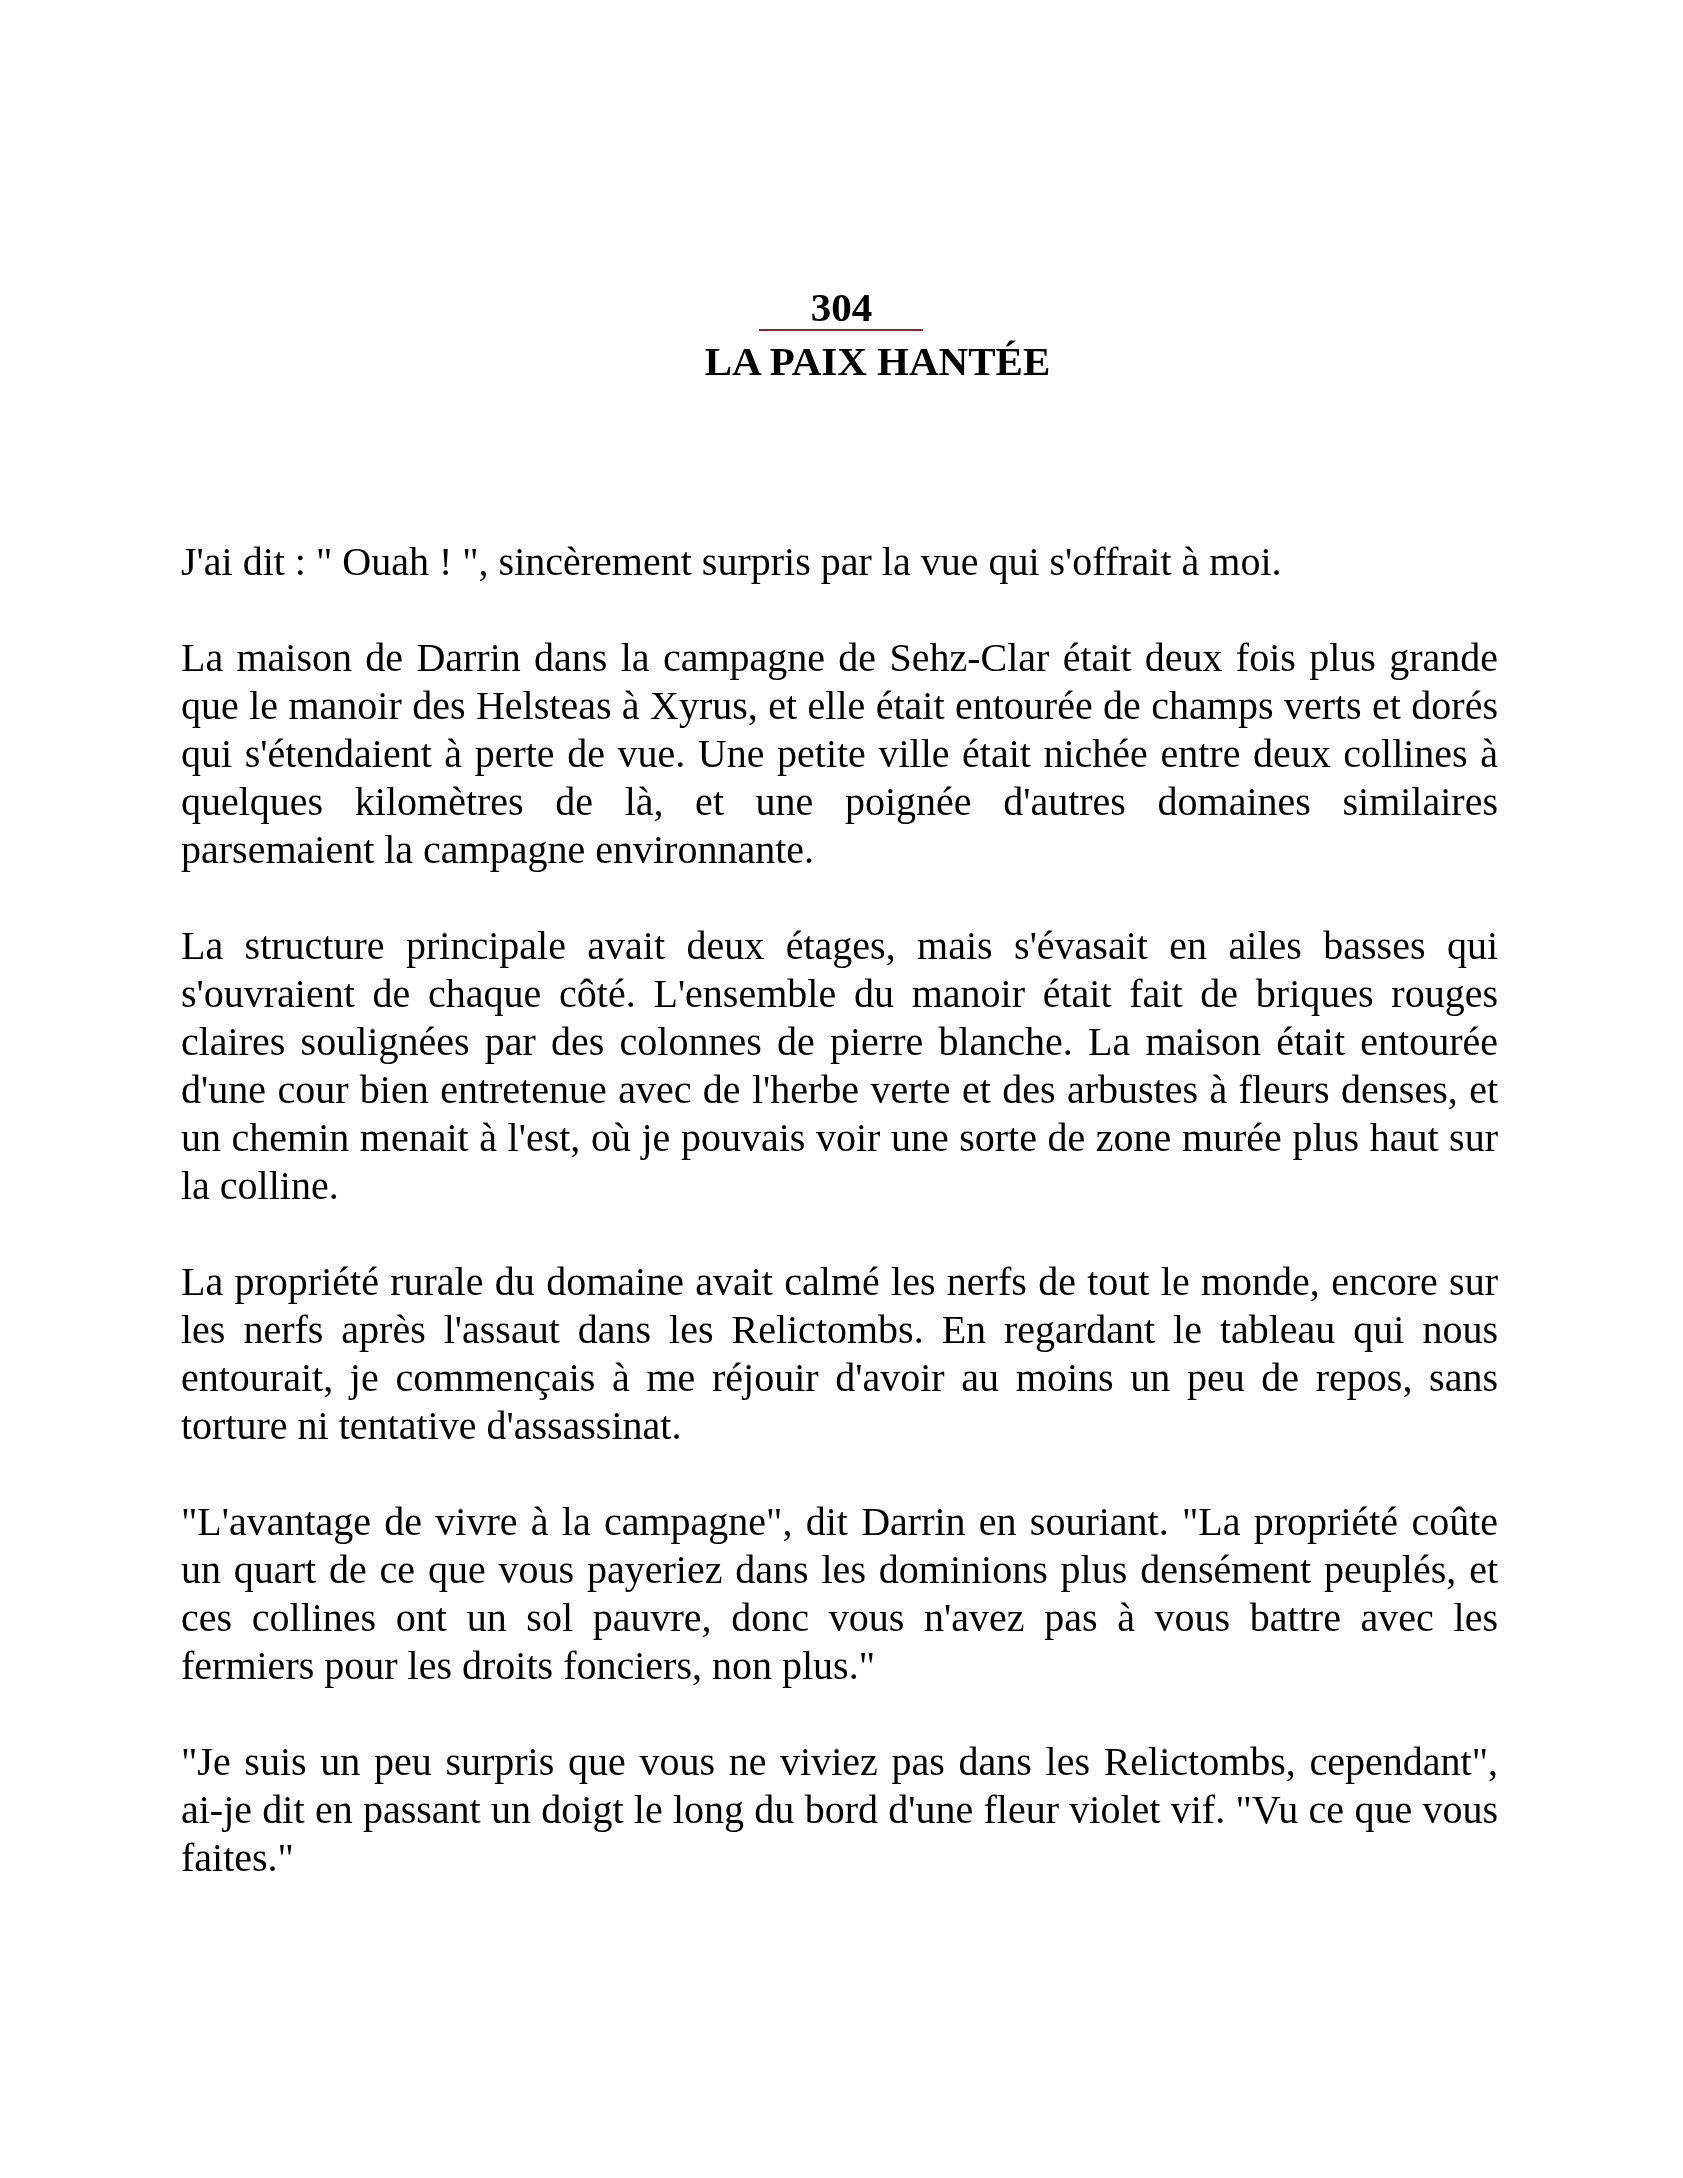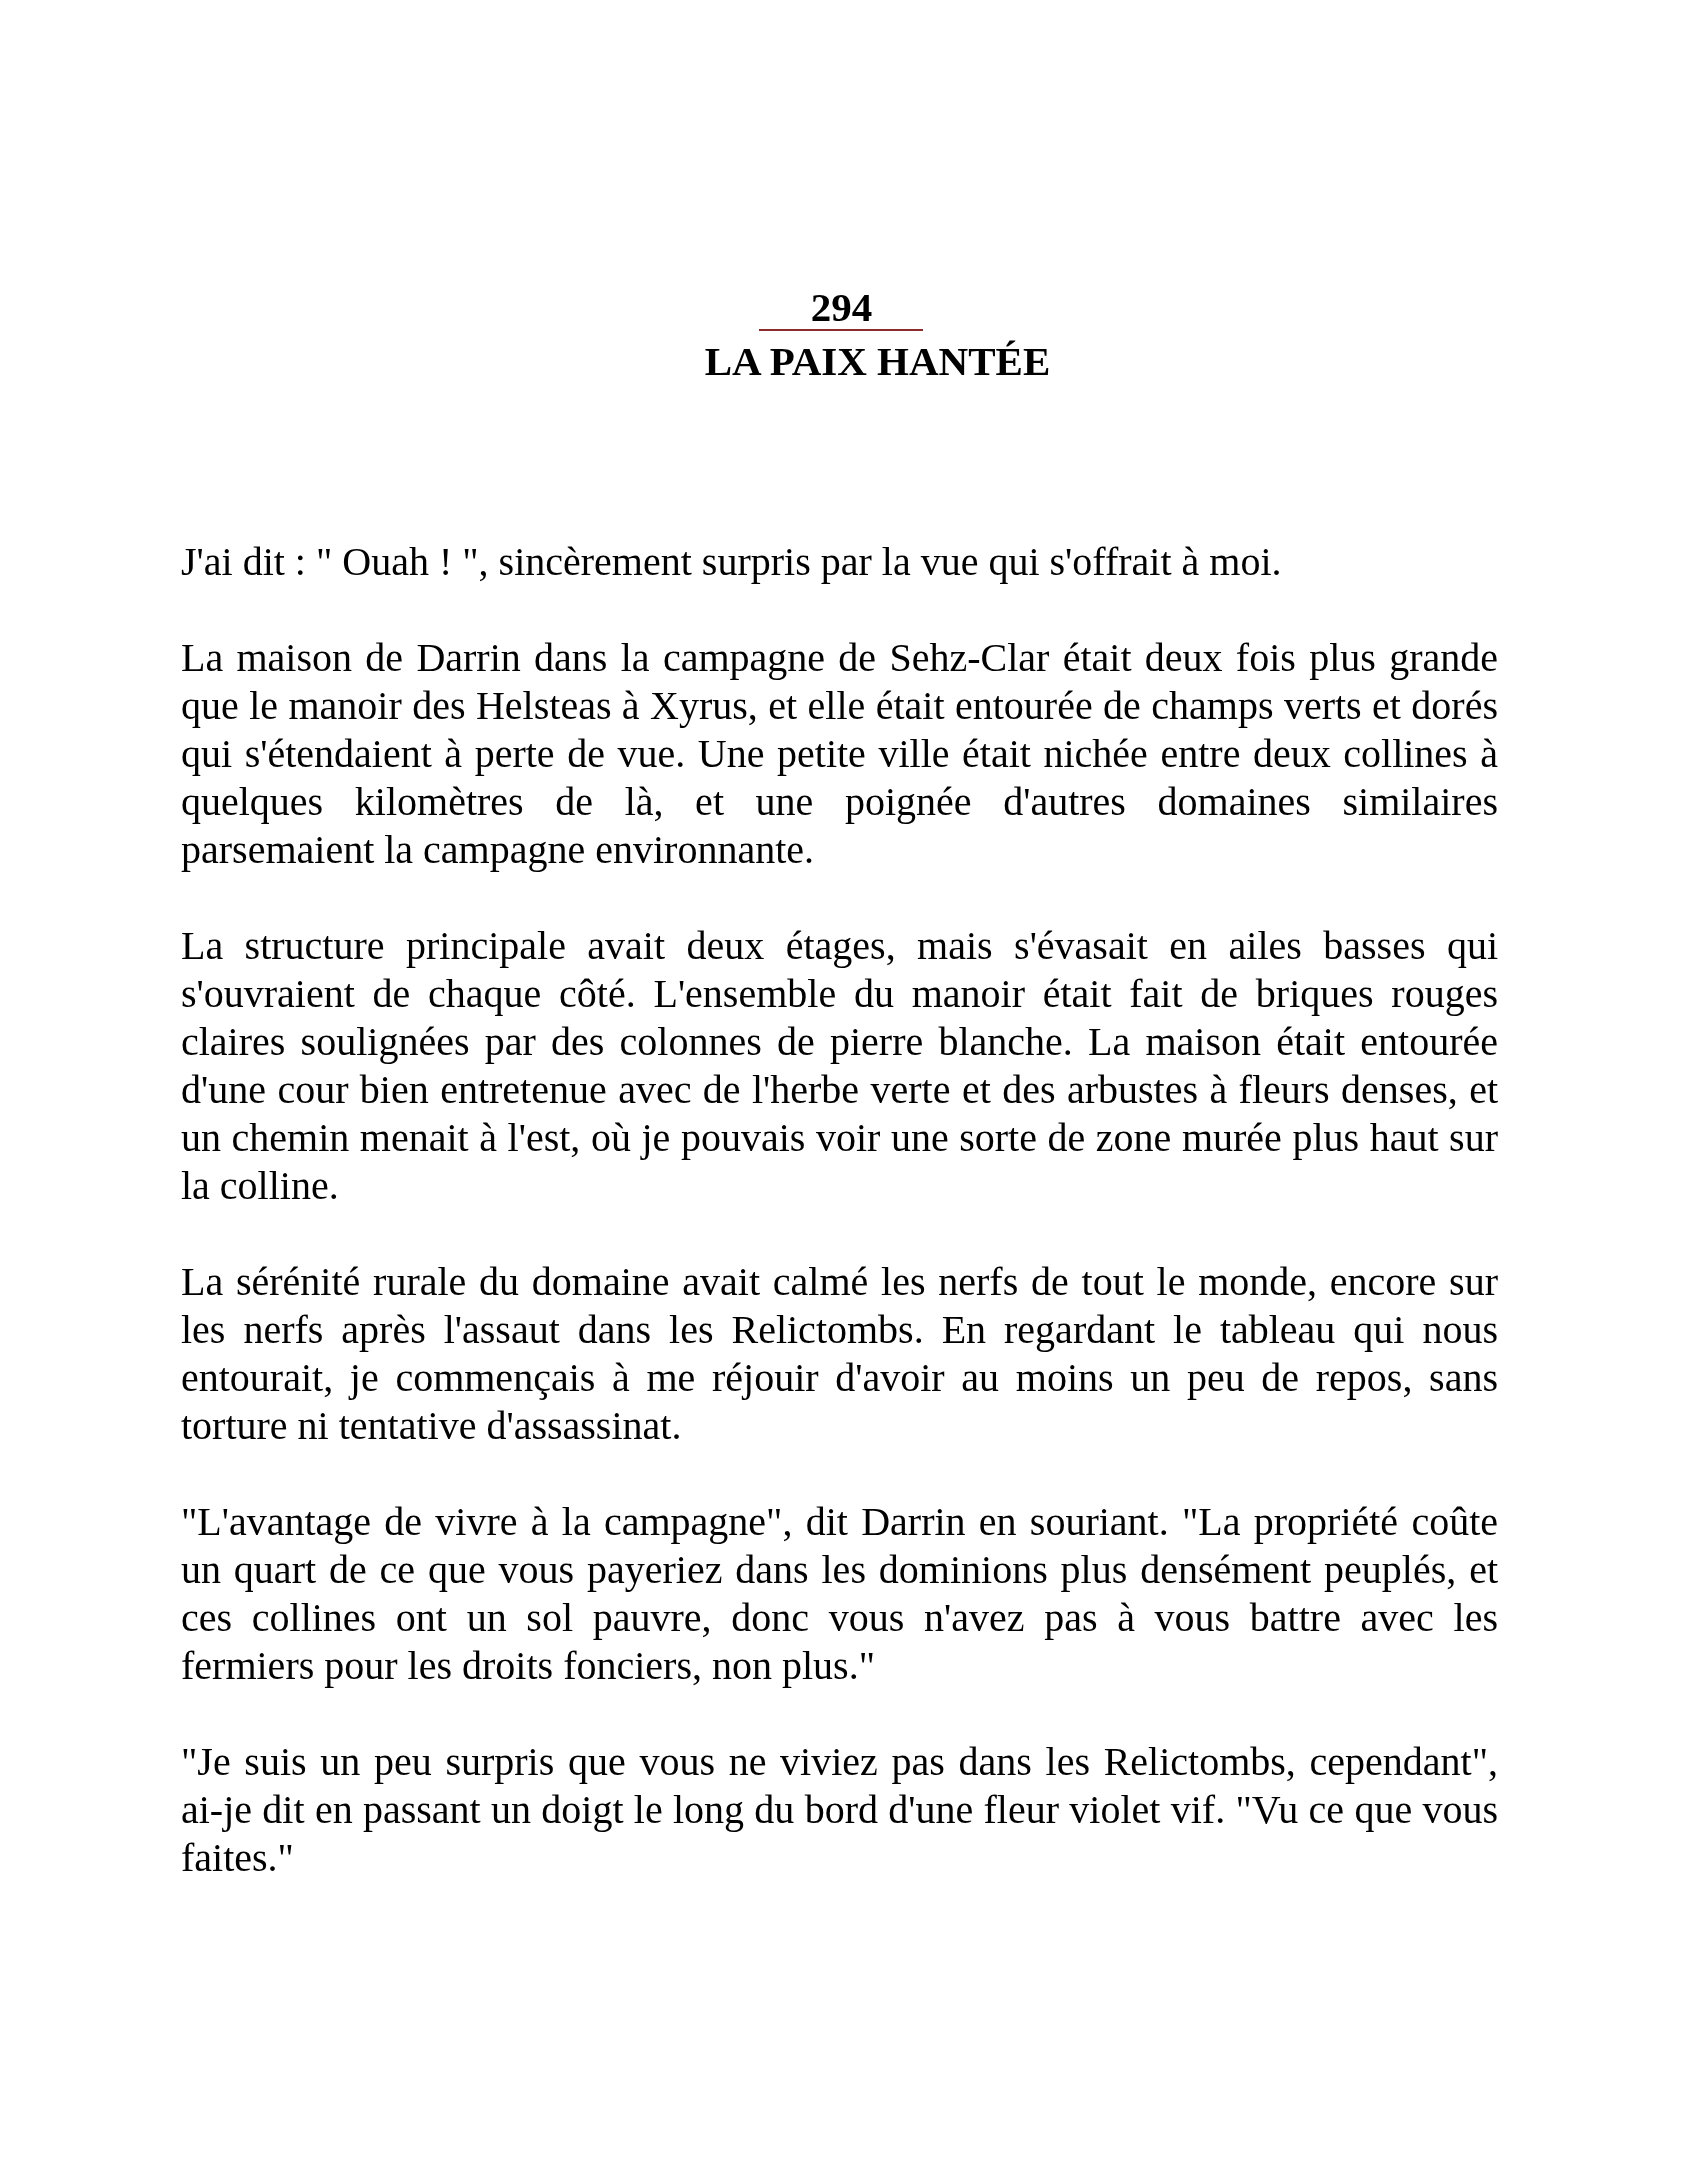--- a/index.html
+++ b/index.html
@@ -11,25 +11,25 @@
          background: #8b2b2b; }
   .chapter-title { position: absolute; left: 0; width: 1683px; top: 337px;
          text-align: center; font-weight: bold; font-size: 41px; line-height: 48px; padding-left: 36px; }
   .body-text { position: absolute; left: 181px; width: 1317px; top: 538px; }
   .body-text p { margin: 0 0 48px 0; font-size: 40px; line-height: 48px;
          text-align: justify; }
 </style>
 </head>
 <body>
 
-<div class="chapter-number">294</div>
+<div class="chapter-number">304</div>
 <div class="chapter-rule" style="background: rgb(139, 43, 43);"></div>
 <div class="chapter-title">LA PAIX HANTÉE</div>
 
 <div class="body-text">
   <p>J'ai dit : " Ouah ! ", sincèrement surpris par la vue qui s'offrait à moi.</p>
   <p>La maison de Darrin dans la campagne de Sehz-Clar était deux fois plus grande que le manoir des Helsteas à Xyrus, et elle était entourée de champs verts et dorés qui s'étendaient à perte de vue. Une petite ville était nichée entre deux collines à quelques kilomètres de là, et une poignée d'autres domaines similaires parsemaient la campagne environnante.</p>
   <p>La structure principale avait deux étages, mais s'évasait en ailes basses qui s'ouvraient de chaque côté. L'ensemble du manoir était fait de briques rouges claires soulignées par des colonnes de pierre blanche. La maison était entourée d'une cour bien entretenue avec de l'herbe verte et des arbustes à fleurs denses, et un chemin menait à l'est, où je pouvais voir une sorte de zone murée plus haut sur la colline.</p>
-  <p>La sérénité rurale du domaine avait calmé les nerfs de tout le monde, encore sur les nerfs après l'assaut dans les Relictombs. En regardant le tableau qui nous entourait, je commençais à me réjouir d'avoir au moins un peu de repos, sans torture ni tentative d'assassinat.</p>
+  <p>La propriété rurale du domaine avait calmé les nerfs de tout le monde, encore sur les nerfs après l'assaut dans les Relictombs. En regardant le tableau qui nous entourait, je commençais à me réjouir d'avoir au moins un peu de repos, sans torture ni tentative d'assassinat.</p>
   <p>"L'avantage de vivre à la campagne", dit Darrin en souriant. "La propriété coûte un quart de ce que vous payeriez dans les dominions plus densément peuplés, et ces collines ont un sol pauvre, donc vous n'avez pas à vous battre avec les fermiers pour les droits fonciers, non plus."</p>
   <p>"Je suis un peu surpris que vous ne viviez pas dans les Relictombs, cependant", ai-je dit en passant un doigt le long du bord d'une fleur violet vif. "Vu ce que vous faites."</p>
 </div>
 
 
 </body></html>

